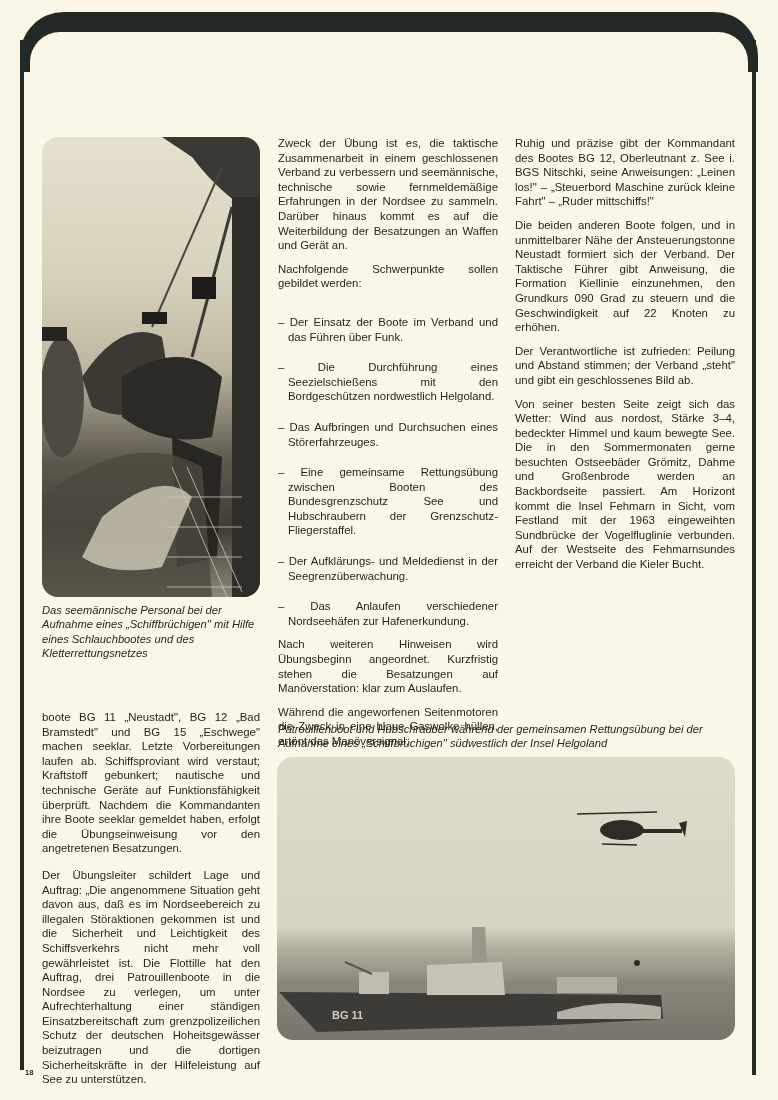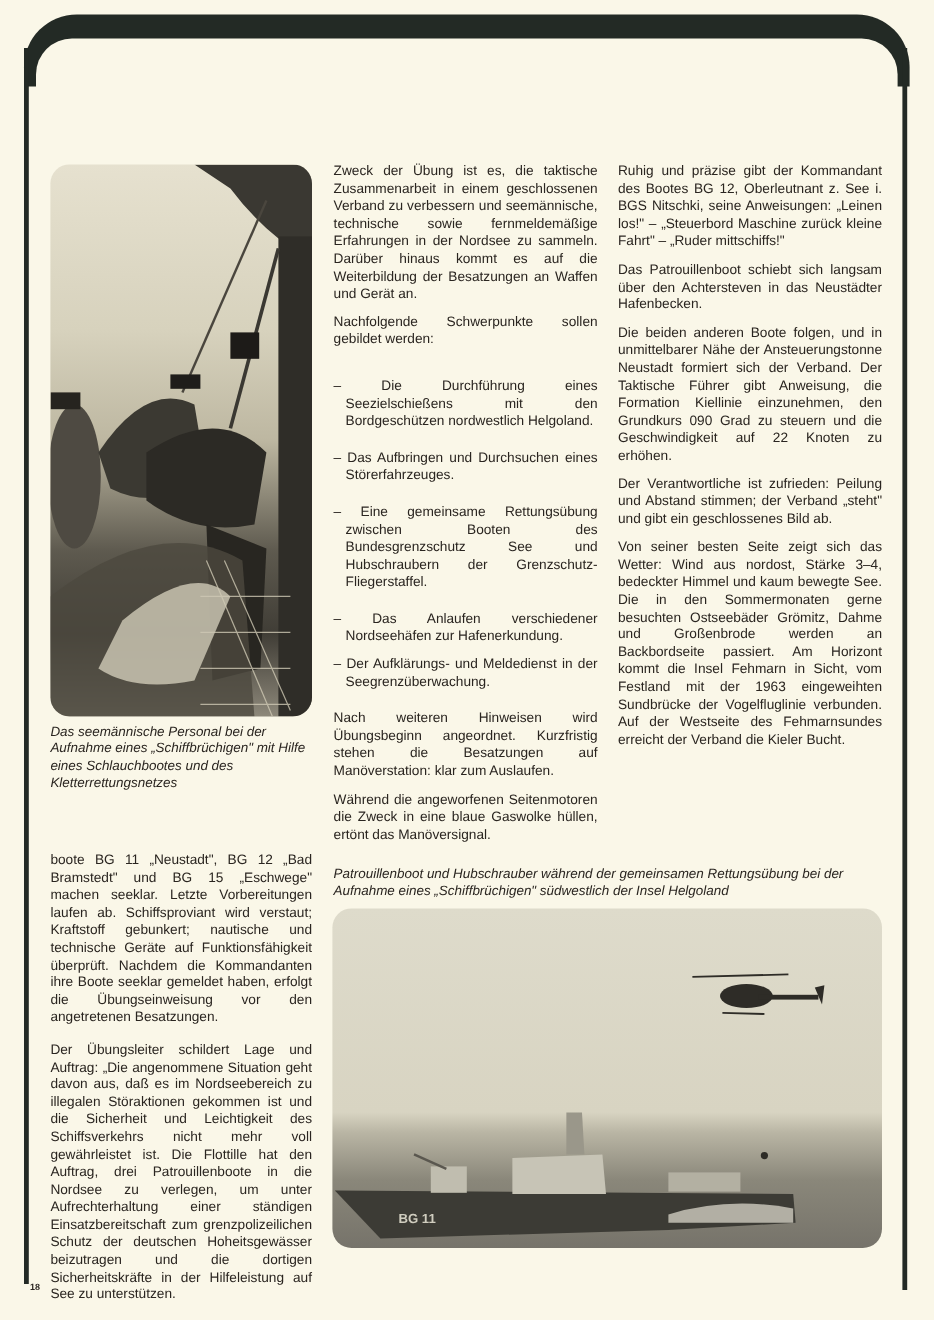--- a/index.html
+++ b/index.html
@@ -73,32 +73,32 @@
       <line x1="125" y1="420" x2="200" y2="420"></line>
         <line x1="125" y1="450" x2="200" y2="450"></line>
     </g>
   </svg>
 </div>
 <div class="caption" style="left:42px; top:603px; width:218px;">Das seemännische Personal bei der Aufnahme eines „Schiffbrüchigen" mit Hilfe eines Schlauchbootes und des Kletterrettungsnetzes</div>
 
 <div class="col" style="left:278px; top:136px; width:220px;">
   <p>Zweck der Übung ist es, die taktische Zusammenarbeit in einem geschlossenen Verband zu verbessern und seemännische, technische sowie fernmeldemäßige Erfahrungen in der Nordsee zu sammeln. Darüber hinaus kommt es auf die Weiterbildung der Besatzungen an Waffen und Gerät an.</p>
   <p style="margin-bottom:24px;">Nachfolgende Schwerpunkte sollen gebildet werden:</p>
+  <p class="bullet">– Der Einsatz der Boote im Verband und das Führen über Funk.</p>
   <p class="bullet">– Die Durchführung eines Seezielschießens mit den Bordgeschützen nordwestlich Helgoland.</p>
   <p class="bullet">– Das Aufbringen und Durchsuchen eines Störerfahrzeuges.</p>
   <p class="bullet">– Eine gemeinsame Rettungsübung zwischen Booten des Bundesgrenzschutz See und Hubschraubern der Grenzschutz-Fliegerstaffel.</p>
+  <p class="bullet">– Der Aufklärungs- und Meldedienst in der Seegrenzüberwachung.</p>
   <p class="bullet" style="margin-bottom:9px;">– Das Anlaufen verschiedener Nordseehäfen zur Hafenerkundung.</p>
-  <p class="bullet">– Der Aufklärungs- und Meldedienst in der Seegrenzüberwachung.</p>
   <p>Nach weiteren Hinweisen wird Übungsbeginn angeordnet. Kurzfristig stehen die Besatzungen auf Manöverstation: klar zum Auslaufen.</p>
   <p>Während die angeworfenen Seitenmotoren die Zweck in eine blaue Gaswolke hüllen, ertönt das Manöversignal.</p>
 </div>
 
 <div class="col" style="left:515px; top:136px; width:220px;">
   <p>Ruhig und präzise gibt der Kommandant des Bootes BG 12, Oberleutnant z. See i. BGS Nitschki, seine Anweisungen: „Leinen los!" – „Steuerbord Maschine zurück kleine Fahrt" – „Ruder mittschiffs!"</p>
-  <p>Das Patrouillenboot schiebt sich langsam über den Achtersteven in das Neustädter Hafenbecken.</p>
   <p>Die beiden anderen Boote folgen, und in unmittelbarer Nähe der Ansteuerungstonne Neustadt formiert sich der Verband. Der Taktische Führer gibt Anweisung, die Formation Kiellinie einzunehmen, den Grundkurs 090 Grad zu steuern und die Geschwindigkeit auf 22 Knoten zu erhöhen.</p>
   <p>Der Verantwortliche ist zufrieden: Peilung und Abstand stimmen; der Verband „steht" und gibt ein geschlossenes Bild ab.</p>
   <p>Von seiner besten Seite zeigt sich das Wetter: Wind aus nordost, Stärke 3–4, bedeckter Himmel und kaum bewegte See. Die in den Sommermonaten gerne besuchten Ostseebäder Grömitz, Dahme und Großenbrode werden an Backbordseite passiert. Am Horizont kommt die Insel Fehmarn in Sicht, vom Festland mit der 1963 eingeweihten Sundbrücke der Vogelfluglinie verbunden. Auf der Westseite des Fehmarnsundes erreicht der Verband die Kieler Bucht.</p>
 </div>
 
 <div class="col" style="left:42px; top:710px; width:218px;">
   <p style="margin-bottom:12px;">boote BG 11 „Neustadt", BG 12 „Bad Bramstedt" und BG 15 „Eschwege" machen seeklar. Letzte Vorbereitungen laufen ab. Schiffsproviant wird verstaut; Kraftstoff gebunkert; nautische und technische Geräte auf Funktionsfähigkeit überprüft. Nachdem die Kommandanten ihre Boote seeklar gemeldet haben, erfolgt die Übungseinweisung vor den angetretenen Besatzungen.</p>
   <p>Der Übungsleiter schildert Lage und Auftrag: „Die angenommene Situation geht davon aus, daß es im Nordseebereich zu illegalen Störaktionen gekommen ist und die Sicherheit und Leichtigkeit des Schiffsverkehrs nicht mehr voll gewährleistet ist. Die Flottille hat den Auftrag, drei Patrouillenboote in die Nordsee zu verlegen, um unter Aufrechterhaltung einer ständigen Einsatzbereitschaft zum grenzpolizeilichen Schutz der deutschen Hoheitsgewässer beizutragen und die dortigen Sicherheitskräfte in der Hilfeleistung auf See zu unterstützen.</p>
 </div>
 <div class="page-num" style="left:25px; top:1068px;">18</div>

